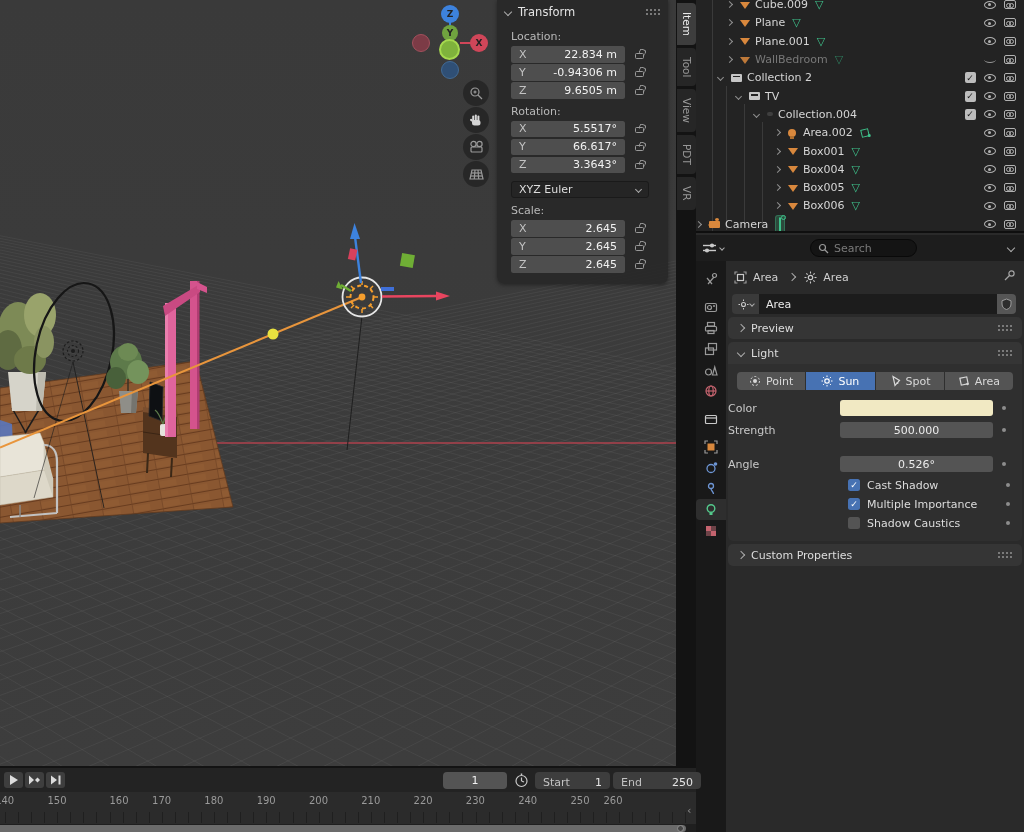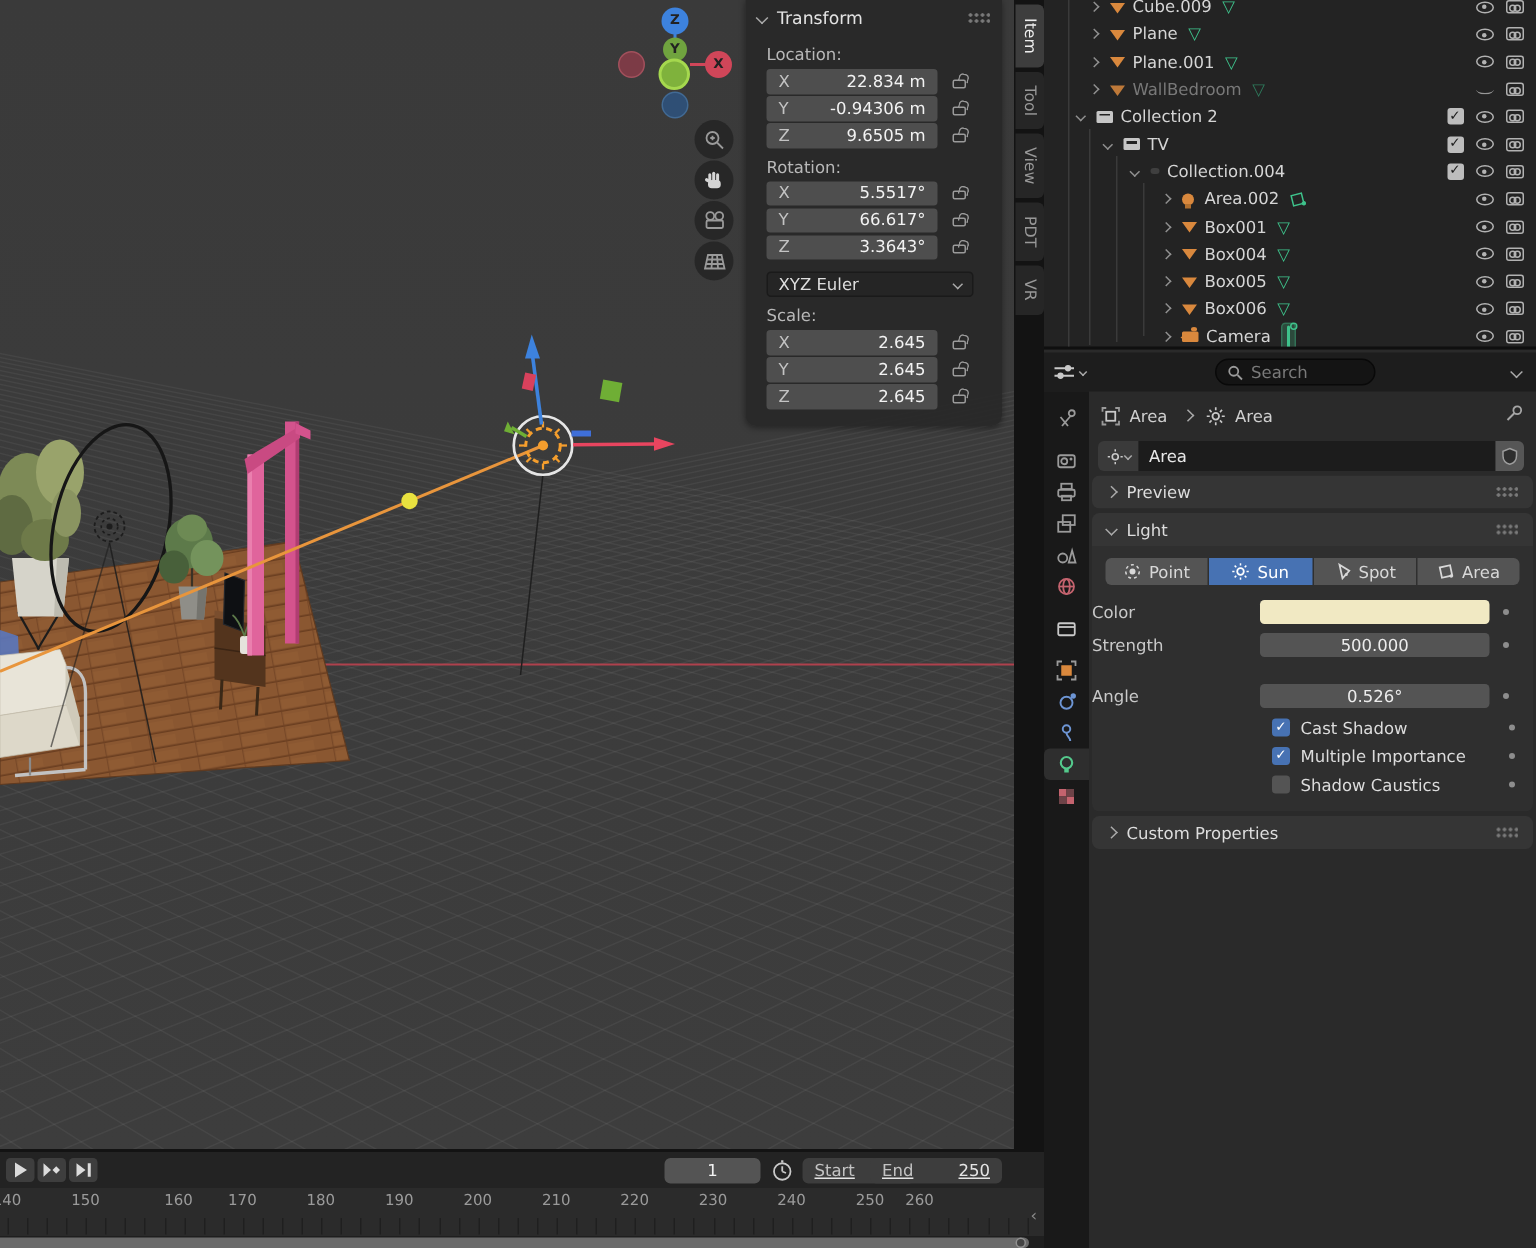--- a/index.html
+++ b/index.html
@@ -149,21 +149,21 @@
 
   
   #timeline { position:absolute; left:0; top:766px; width:696px; height:66px; background:#2b2b2b;
     border-top:2px solid #131313; }
   #tl-head { position:absolute; left:0; top:0; width:696px; height:24px; background:#232323; }
   .pbtn { position:absolute; top:4px; width:19px; height:16px; background:#3e3e3e; border-radius:3px;
     display:flex; align-items:center; justify-content:center; }
   .framefield { position:absolute; left:443px; top:3.5px; width:64px; height:17px; background:#545454;
     border-radius:4px; display:flex; align-items:center; justify-content:center; color:#f2f2f2; }
   .rangefield { position:absolute; top:3.5px; height:17px; background:#3d3d3d; border-radius:4px;
-    display:flex; align-items:center; padding:0 8px; color:#e5e5e5;text-decoration:underline; }
+    display:flex; align-items:flex-end; padding:0 8px; color:#e5e5e5; }
   .rangefield .rl { color:#c2c2c2; margin-right:auto; padding-right:10px; }
   .rnum { position:absolute; top:27px; transform:translateX(-50%); color:#9a9a9a; font-size:10px; }
   .tick { position:absolute; top:44px; width:1px; height:11px; background:rgba(0,0,0,0.28); }
   #tl-scroll { position:absolute; left:0; top:56px; width:696px; height:8px; background:#1f1f1f; }
   #tl-bar { position:absolute; left:-8px; top:0.5px; width:694px; height:7px; background:#6b6b6b; border-radius:3.5px; }
   #tl-knob { position:absolute; left:677px; top:56.5px; width:7px; height:7px; border-radius:50%;
     background:#454545; border:1px solid #909090; }
   .rszchev { position:absolute; left:687px; top:36px; color:#8a8a8a; font-size:11px; }
 
   svg .s { stroke:#9a9a9a; stroke-width:1.2; fill:none; }
@@ -751,21 +751,21 @@
           <span class="name">Box006</span>
           <span class="i-meshd">▽</span>
             <span class="sp"></span>
           <span class="eyecol">
               <span class="i-eye"></span>
             </span>
           <span class="eyecol">
               <span class="i-camvis"></span>
             </span>
         </div>
-        <div class="orow" style="padding-left:79px">
+        <div class="orow" style="">
           <span class="ochev"></span>
           <span class="i-camobj"></span>
           <span class="name">Camera</span>
           <span class="databox"><span class="i-camd"></span></span>
             <span class="sp"></span>
           <span class="eyecol">
               <span class="i-eye"></span>
             </span>
           <span class="eyecol">
               <span class="i-camvis"></span>
@@ -1059,21 +1059,21 @@
       <svg width="15" height="15" style="position:absolute;left:514px;top:4.5px">
           <circle cx="7.5" cy="8" r="5.5" fill="none" stroke="#c9c9c9" stroke-width="1.2"></circle>
           <line x1="7.5" y1="8" x2="7.5" y2="4.5" stroke="#c9c9c9" stroke-width="1.2"></line>
           <line x1="7.5" y1="8" x2="10" y2="9" stroke="#c9c9c9" stroke-width="1.2"></line>
           <line x1="7.5" y1="0.5" x2="7.5" y2="2" stroke="#c9c9c9" stroke-width="1.5"></line>
         </svg>
       <div class="rangefield" style="left:535px;width:75px">
         <span class="rl">Start</span>
         <span>1</span>
       </div>
-      <div class="rangefield" style="left:580px;width:88px">
+      <div class="rangefield" style="left:613px;width:88px">
         <span class="rl">End</span>
         <span>250</span>
       </div>
     </div>
     <div id="ruler">
       <span class="rnum" style="left: 4.7px;">140</span>
       <span class="rnum" style="left: 57px;">150</span>
       <span class="rnum" style="left: 119px;">160</span>
       <span class="rnum" style="left: 161.6px;">170</span>
       <span class="rnum" style="left: 213.9px;">180</span>

